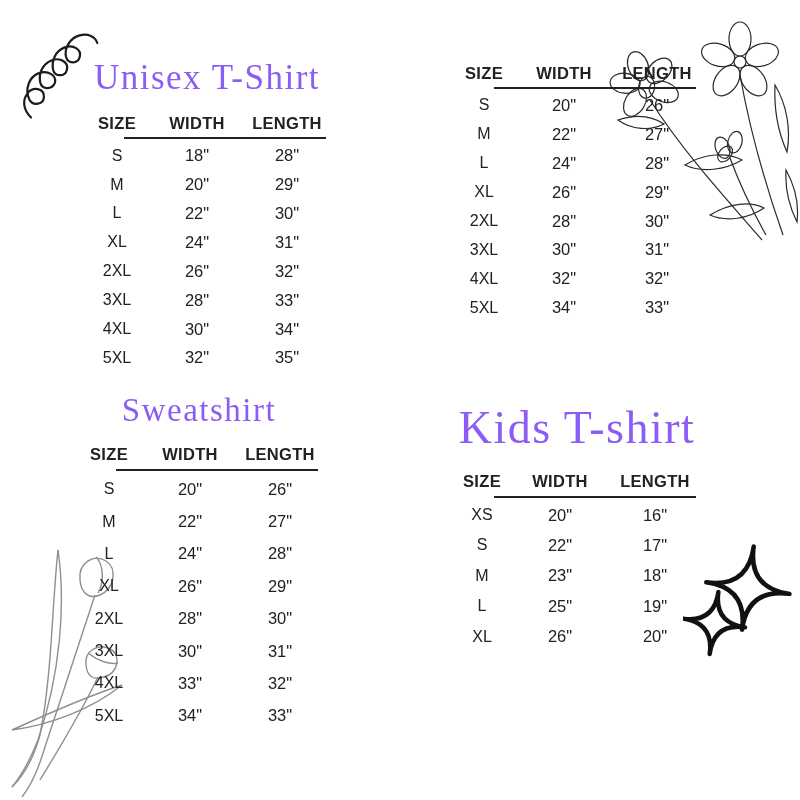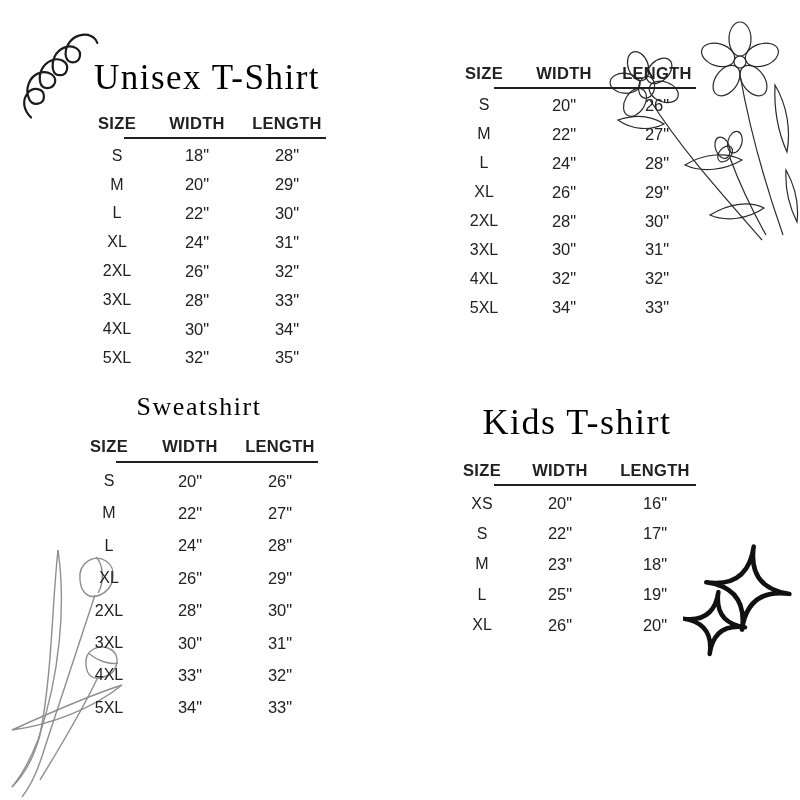--- a/index.html
+++ b/index.html
@@ -4,38 +4,38 @@
 <style>
   html,body{margin:0;padding:0;background:#ffffff;}
   #canvas{
     position:relative;width:800px;height:800px;background:#ffffff;
     font-family:"Liberation Sans",sans-serif;color:#1f1f1f;overflow:hidden;
   }
   .size-table{position:absolute;}
   .table-title{
     margin:0 0 10px;text-align:center;
     font-family:"Liberation Serif",serif;font-weight:400;
-    color:#000000;letter-spacing:1.5px;line-height:1.15;
+    color:#8b5cf6;letter-spacing:1.5px;line-height:1.15;
   }
   .table-head{display:grid;grid-template-columns:var(--cols);height:30px;align-items:center;}
   .head-cell{text-align:center;font-weight:700;font-size:16px;letter-spacing:.3px;color:#141414;}
   .head-rule{height:0;border-top:2px solid #202020;margin:-1px 8px 0 44px;}
   .table-body{margin-top:2px;}
   .row{display:grid;grid-template-columns:var(--cols);height:var(--rowh);align-items:center;}
   .cell{text-align:center;font-size:16.5px;color:#222;}
   .size-cell{font-size:16px;}
 
   #t0{left:80px;top:58px;width:254px;--cols:74px 86px 94px;--rowh:28.9px;}
   #t0 .table-title{font-size:35px;}
   #t1{left:450px;top:58px;width:254px;--cols:68px 92px 94px;--rowh:28.9px;}
   #t1 .table-title{font-size:35px;transform:translateX(20px);}
   #t2{left:72px;top:392px;width:254px;--cols:74px 88px 92px;--rowh:32.4px;}
-  #t2 .table-title{font-size:26px;}
+  #t2 .table-title{font-size:33px;}
   #t3{left:450px;top:402px;width:254px;--cols:64px 92px 98px;--rowh:30.4px;}
-  #t3 .table-title{font-size:36px;margin-bottom:12px;}
+  #t3 .table-title{font-size:46px;margin-bottom:12px;}
 
   .deco{position:absolute;pointer-events:none;}
   #spiral{left:20px;top:22px;}
   #flowers{left:590px;top:0;}
   #tulips{left:0;top:545px;}
   #sparkles{left:683px;top:542px;}
 </style>
 </head>
 <body>
 

